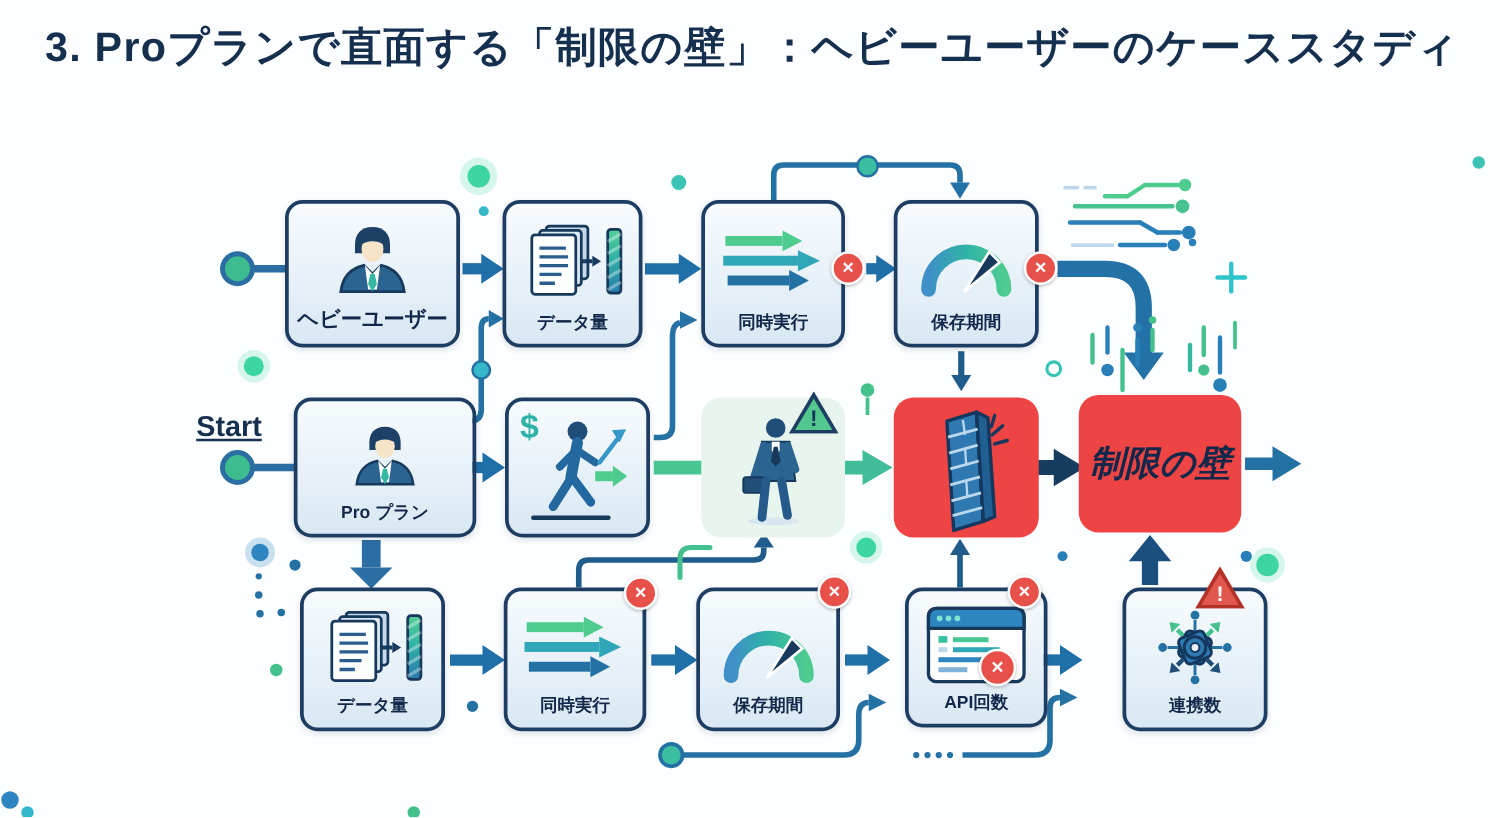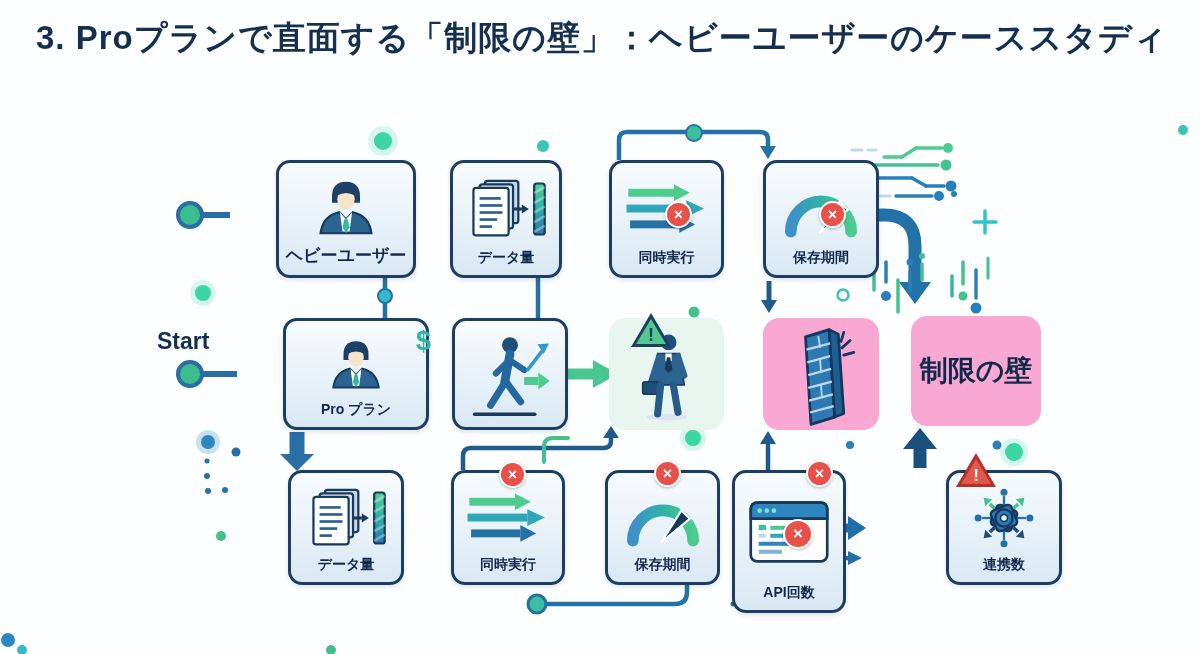--- a/index.html
+++ b/index.html
@@ -1,29 +1,29 @@
 <!DOCTYPE html>
 <html><head>
 <meta charset="utf-8">
 <style>
   html,body{margin:0;padding:0;}
   .canvas{position:relative;width:1200px;height:654px;background:#fdfeff;overflow:hidden;
           font-family:"Liberation Sans","DejaVu Sans",sans-serif;}
   .title{position:absolute;left:36px;top:16px;font-size:33px;font-weight:bold;color:#152f4e;letter-spacing:1px;white-space:nowrap;}
   .underlay{position:absolute;left:0;top:0;}
-  .node{position:absolute;display:flex;flex-direction:column;align-items:center;justify-content:flex-end;box-sizing:border-box;margin-left:48px;}
+  .node{position:absolute;display:flex;flex-direction:column;align-items:center;justify-content:flex-end;box-sizing:border-box;}
   .box{background:linear-gradient(180deg,#f7fbfe 0%,#e7f1f8 55%,#d9e8f4 100%);
        border:3px solid #1d3d63;border-radius:14px;box-shadow:0 2px 5px rgba(20,55,94,.14);}
   .tile{border-radius:16px;}
   .tile-green{background:#e7f5ee;}
-  .tile-blue{background:#f9a8d4;}
+  .tile-blue{background:#ef4444;font-style:italic;}
   .icon-wrap{flex:1;display:flex;align-items:center;justify-content:center;width:100%;padding-top:6px;}
   .nlabel{font-weight:bold;color:#12284a;font-size:14px;margin-bottom:8px;white-space:nowrap;}
   .limit-label{font-size:28px;font-weight:bold;color:#12284a;margin:auto;white-space:nowrap;}
-  .start{position:absolute;left:157px;top:328px;font-size:23px;font-weight:bold;color:#152f4e;}
+  .start{position:absolute;left:157px;top:328px;font-size:23px;font-weight:bold;color:#152f4e;text-decoration:underline;}
   .dollar{position:absolute;left:416px;top:326px;font-size:27px;font-weight:bold;color:#2fb3a6;}
   .badge{position:absolute;border-radius:50%;background:#e8504a;border:2px solid #fff;color:#fff;font-weight:bold;
          display:flex;align-items:center;justify-content:center;box-shadow:0 1px 3px rgba(0,0,0,.28);box-sizing:border-box;}
   .b27{width:27px;height:27px;font-size:16px;}
   .b30{width:30px;height:30px;font-size:17px;}
   .tri{position:absolute;}
   .tri .t-outer{position:absolute;left:0;top:0;width:100%;height:100%;clip-path:polygon(50% 0,100% 100%,0 100%);}
   .tri .t-inner{position:absolute;left:5px;right:5px;top:6px;bottom:3px;clip-path:polygon(50% 0,100% 100%,0 100%);}
   .tri .t-mark{position:absolute;left:0;right:0;bottom:1px;text-align:center;font-weight:bold;}
   .tri-green .t-outer{background:#1d3d63;}
@@ -392,21 +392,21 @@
   <div class="node box" style="left:557px;top:470px;width:115px;height:115px">
     <div class="icon-wrap">
       <svg width="86" height="62" viewBox="0 0 100 74">
         <path d="M14,64 A36,36 0 1 1 86,64" fill="none" stroke="url(#gGrad)" stroke-width="14" stroke-linecap="round"></path>
         <polygon points="48,66 72,28 82,38" fill="#16395c" stroke="#ffffff" stroke-width="2.5"></polygon>
       </svg>
     </div>
     <div class="nlabel">保存期間</div>
   </div>
 
-  <div class="node box" style="left:684px;top:470px;width:114px;height:143px">
+  <div class="node box" style="left:724px;top:470px;width:114px;height:112px">
     <div class="icon-wrap">
       <svg width="84" height="64" viewBox="0 0 92 72">
         <rect x="3" y="3" width="86" height="66" rx="7" fill="#ffffff" stroke="#16395c" stroke-width="3"></rect>
         <path d="M3,11 q0,-8 8,-8 h70 q8,0 8,8 v10 H3 Z" fill="#2e86c1" stroke="#16395c" stroke-width="3"></path>
         <circle cx="13" cy="12" r="2.6" fill="#7fe3d0"></circle>
           <circle cx="21" cy="12" r="2.6" fill="#7fe3d0"></circle>
           <circle cx="29" cy="12" r="2.6" fill="#7fe3d0"></circle>
         <rect x="12" y="28" width="8" height="6" fill="#35c0a0"></rect>
         <rect x="25" y="29" width="32" height="4.5" fill="#49c793"></rect>
         <rect x="25" y="38" width="42" height="4.5" fill="#2fa7b8"></rect>

